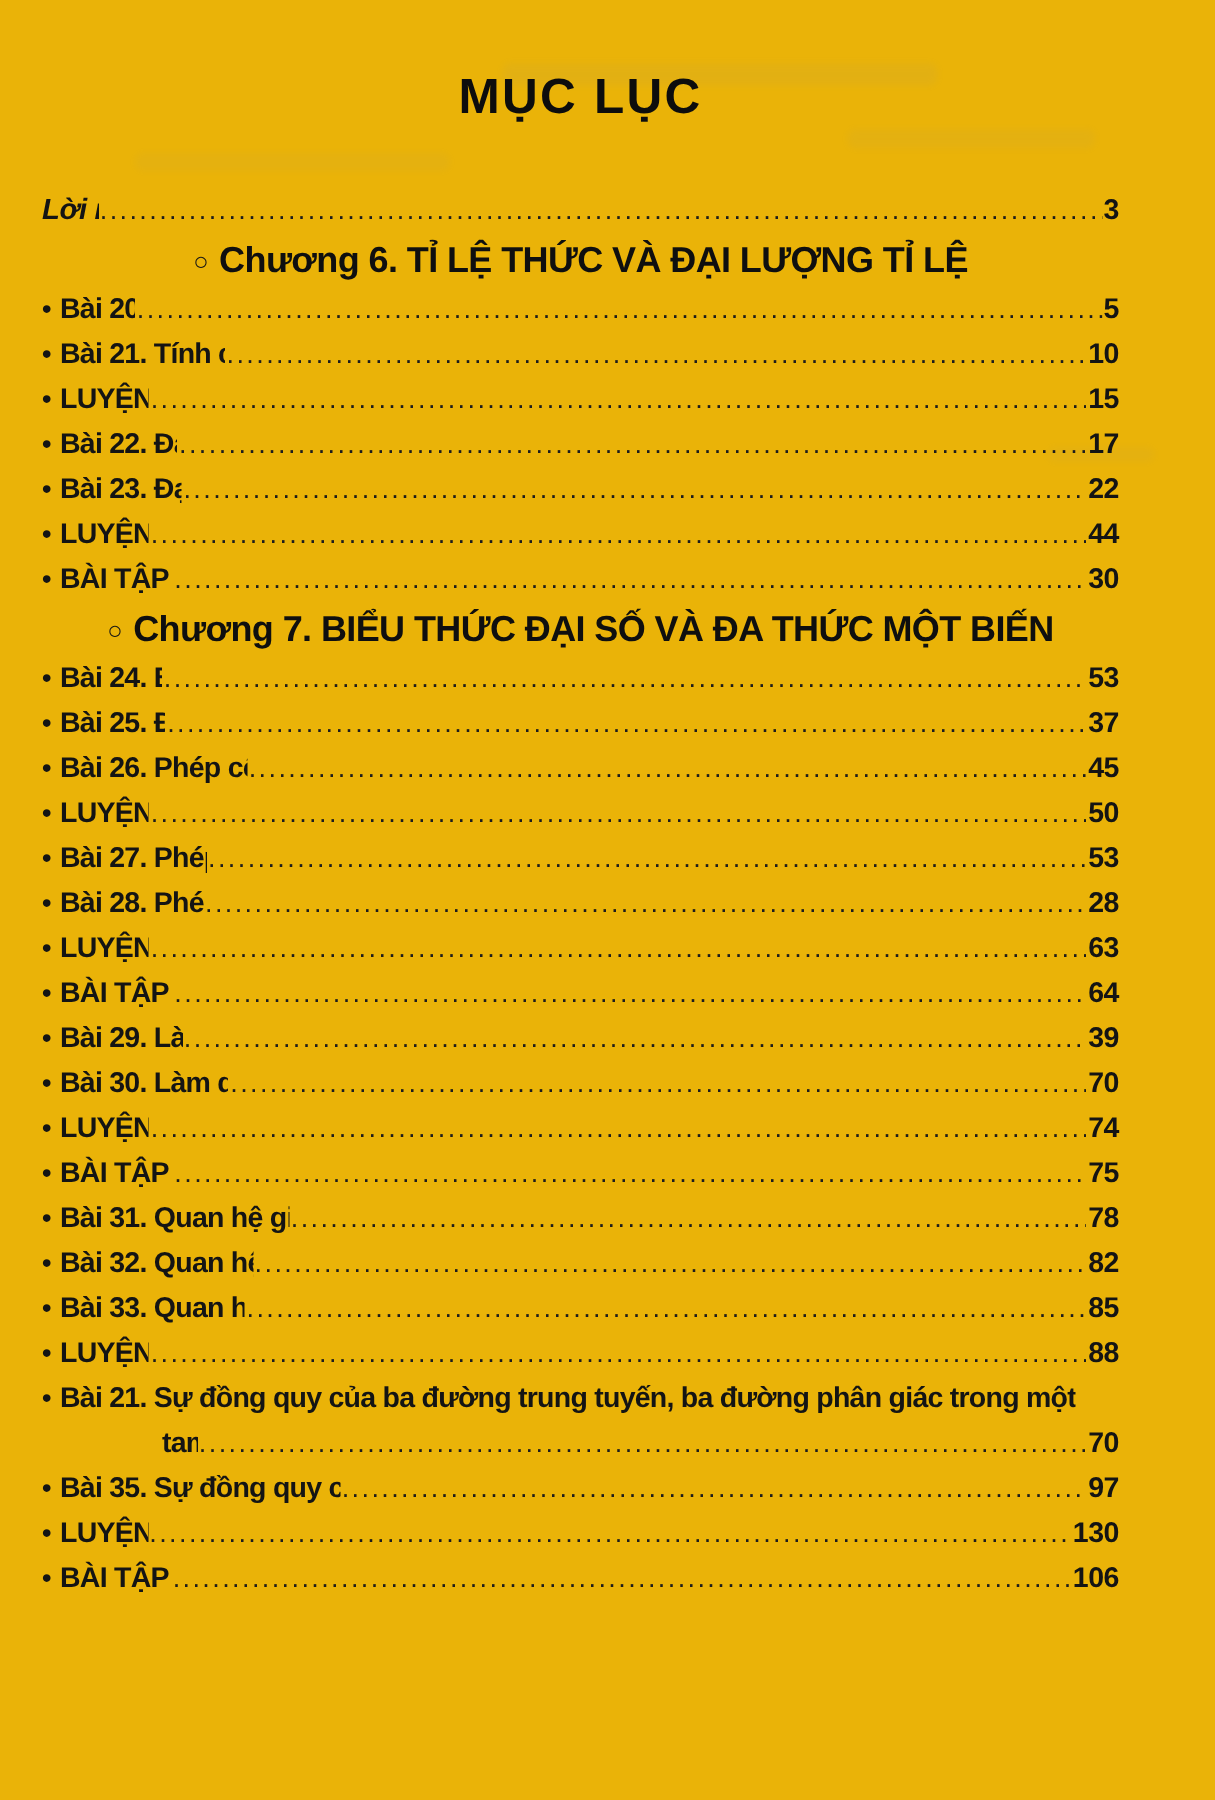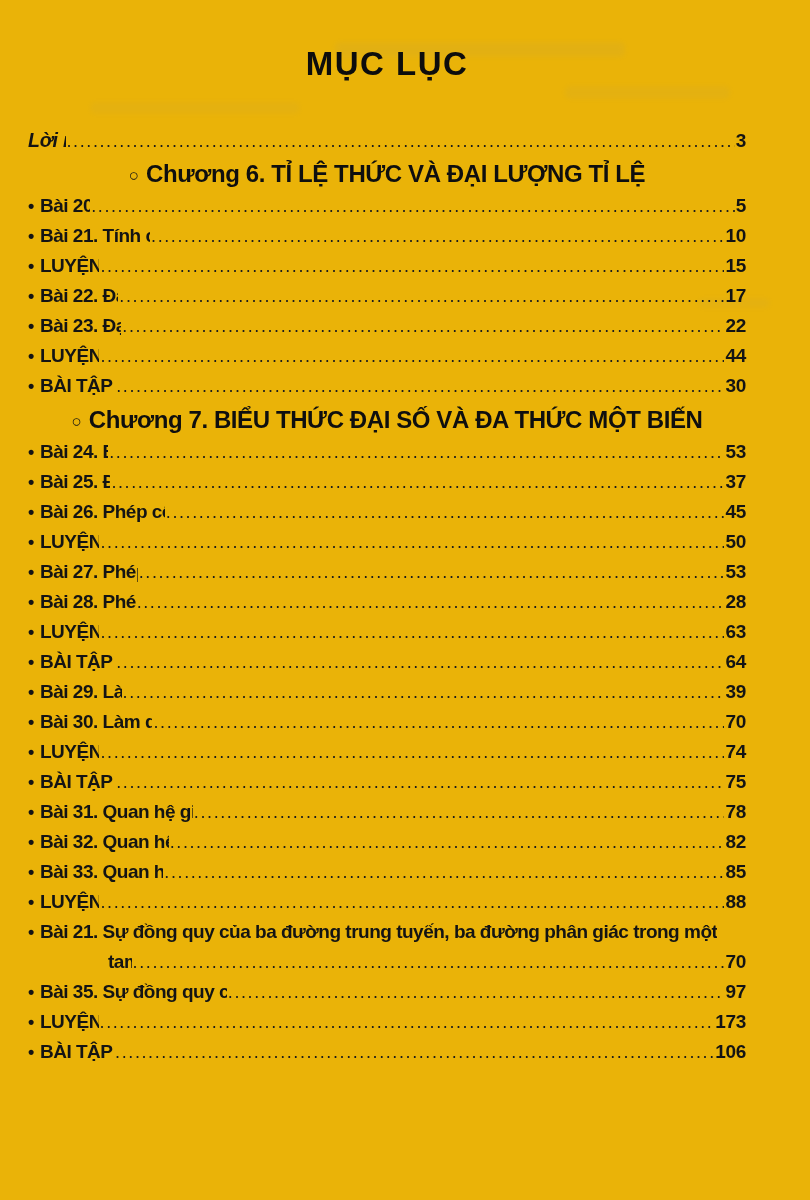--- a/index.html
+++ b/index.html
@@ -334,21 +334,21 @@
     <span class="bullet">•</span>
     <span class="label">Bài 35. Sự đồng quy của ba đường trung trực, ba đường cao trong một tam giác</span>
     <span class="dots"></span>
     <span class="pagenum">97</span>
   </div>
 
   <div class="row">
     <span class="bullet">•</span>
     <span class="label">LUYỆN TẬP CHUNG</span>
     <span class="dots"></span>
-    <span class="pagenum">173</span>
+    <span class="pagenum">130</span>
   </div>
 
   <div class="row">
     <span class="bullet">•</span>
     <span class="label">BÀI TẬP CUỐI CHƯƠNG 9</span>
     <span class="dots"></span>
     <span class="pagenum">106</span>
   </div>
 </div>
   </div>

